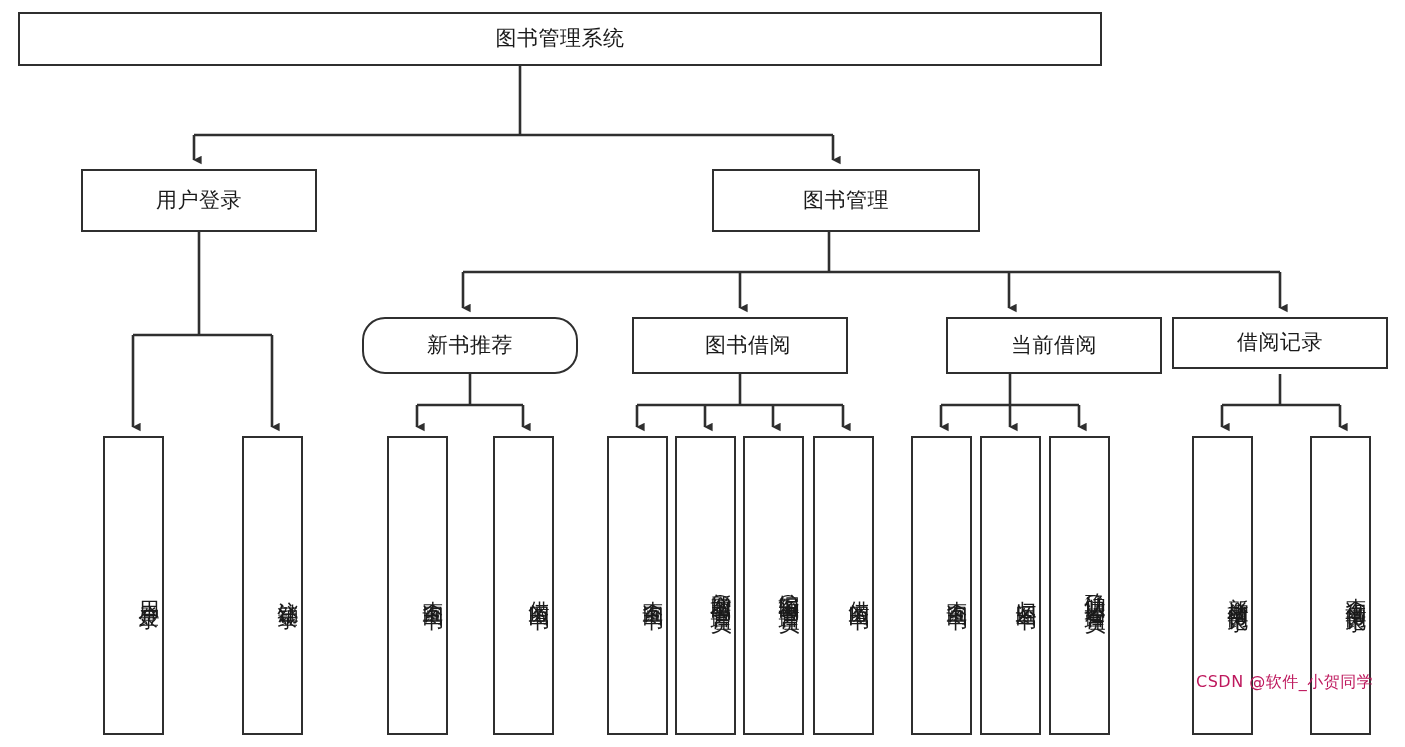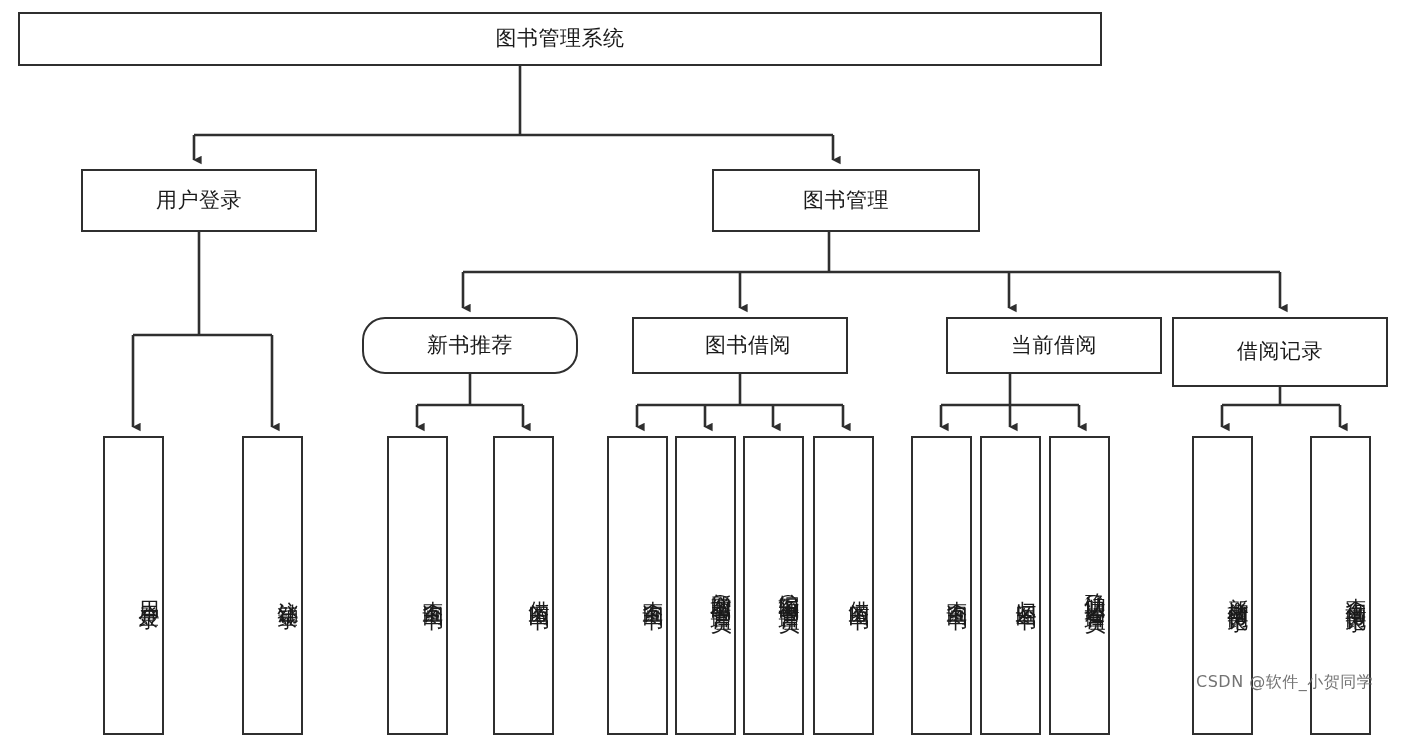--- a/index.html
+++ b/index.html
@@ -55,21 +55,21 @@
   }
   .node-v > span {
     writing-mode: vertical-rl;
     text-orientation: upright;
   }
   #watermark {
     position: absolute;
     left: 1196px;
     top: 672px;
     font-size: 16px;
-    color: #737373;
+    color: #be185d;
     white-space: nowrap;
     letter-spacing: 0.5px;
   }
 </style>
 </head>
 <body>
 
 <div id="diagram-root">
 
   <svg id="edge-layer" viewBox="0 0 1405 747" xmlns="http://www.w3.org/2000/svg">
@@ -139,21 +139,21 @@
   </div>
 
   <div class="node node-h" style="left:632px; top:317px; width:216px; height:57px;padding-left:16px;">
     <span>图书借阅</span>
   </div>
 
   <div class="node node-h" style="left:902px; top:317px; width:216px; height:57px;margin-left:44px;">
     <span>当前借阅</span>
   </div>
 
-  <div class="node node-h" style="left:1172px; top:317px; width:216px; height:70px;">
+  <div class="node node-h" style="left:1172px; top:317px; width:216px; height:52px;">
     <span>借阅记录</span>
   </div>
 
   <div class="node node-v" style="left:103px; top:436px; width:61px; height:299px;">
     <span>用户登录</span>
   </div>
 
   <div class="node node-v" style="left:242px; top:436px; width:61px; height:299px;">
     <span>注销登录</span>
   </div>

